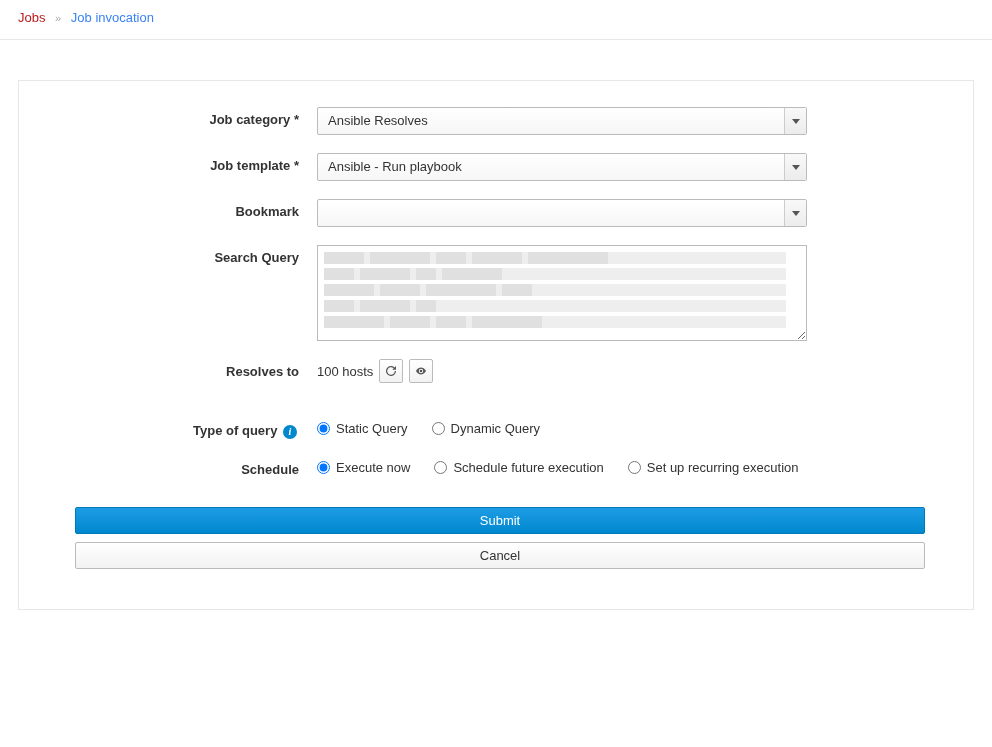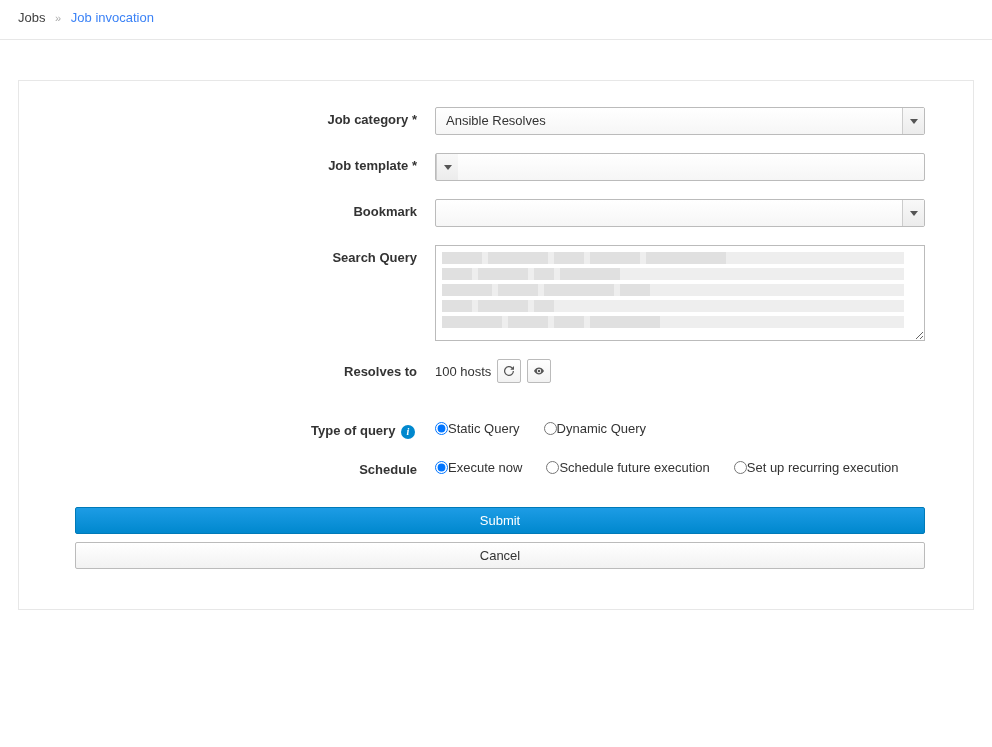--- a/index.html
+++ b/index.html
@@ -8,42 +8,41 @@
     font-family: -apple-system, "Helvetica Neue", Helvetica, Arial, sans-serif;
     font-size: 13px;
     color: #333;
     background: #fff;
   }
   .breadcrumb {
     padding: 10px 18px 14px;
     border-bottom: 1px solid #e7e7e7;
   }
   .breadcrumb a {
-    color: #404040;
+    color: #b91c1c;
     text-decoration: none;
   }
   .breadcrumb .sep {
     color: #aaa;
     margin: 0 6px;
     font-size: 11px;
   }
   .breadcrumb .current {
     color: #3b82f6;
   }
   .panel {
     margin: 40px 18px 20px;
     border: 1px solid #e7e7e7;
     padding: 26px 48px 40px;
     position: relative;
   }
   .form-row {
     display: flex;
     align-items: flex-start;
     margin-bottom: 18px;
-    justify-content: flex-end;
   }
   .form-label {
     width: 250px;
     text-align: right;
     padding-right: 18px;
     padding-top: 5px;
     font-weight: 600;
     color: #333;
     flex-shrink: 0;
   }
@@ -130,21 +129,21 @@
     cursor: pointer;
     font-size: 13px;
   }
   .expand-link .chev { color:#333; margin-right:4px; font-size:11px;}
   .radio-group {
     display:flex;
     align-items:center;
     gap: 24px;
     padding-top: 3px;
   }
-  .radio-item { display:flex; align-items:center; }
+  .radio-item { display:flex; align-items:center; gap:6px; }
   .radio-item input { margin:0; }
   .info-icon {
     display:inline-flex;
     width:14px;height:14px;
     border-radius:50%;
     background:#0088ce;
     color:#fff;
     align-items:center;justify-content:center;
     font-size:10px;
     font-weight:700;
@@ -203,20 +202,21 @@
             </svg>
         </span>
       </div>
     </div>
   </div>
 
   <div class="form-row">
     <div class="form-label">Job template *</div>
     <div class="form-control-wrap">
       <div class="select-box">
+        <span class="val">Ansible - Run playbook</span>
         <span class="caret">
           <svg width="8" height="5" viewBox="0 0 8 5">
               <path d="M0 0 L8 0 L4 5 Z" fill="#555"></path>
             </svg>
         </span>
       </div>
     </div>
   </div>
 
   <div class="form-row">

